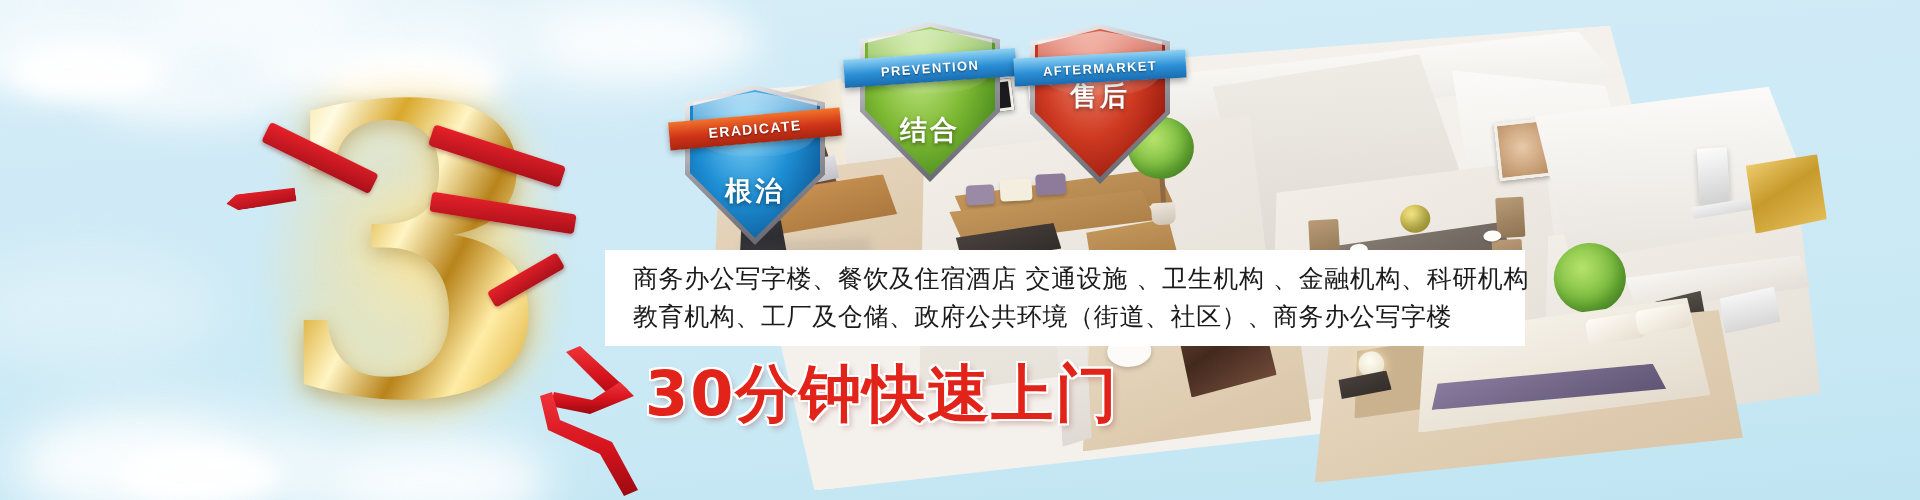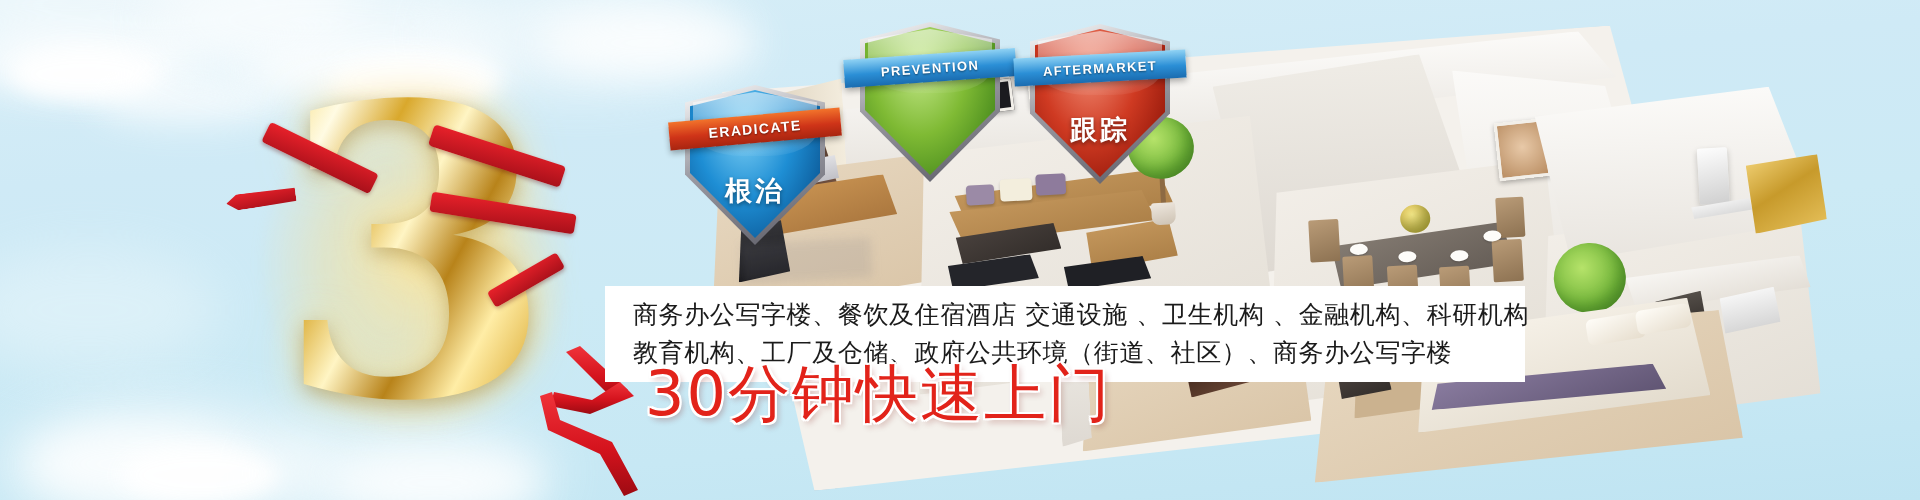--- a/index.html
+++ b/index.html
@@ -120,32 +120,32 @@
   .sash-blue{background:linear-gradient(180deg,#8fd2f4,#2b8fd6 55%,#1a6cb0);}
   .face-blue{background:radial-gradient(ellipse at 42% 26%,#7ed0f5,#1e8ed4 45%,#0e5f9e 78%,#0a4a80);}
   .face-green{background:radial-gradient(ellipse at 42% 26%,#c4e88a,#7fba34 45%,#4d8f1f 78%,#3a7216);}
   .face-red{background:radial-gradient(ellipse at 42% 26%,#f08a72,#cf3a22 45%,#9d1d0e 78%,#7d1609);}
 
   
   #text-panel{
     position:absolute;left:605px;top:250px;width:920px;height:96px;
     background:#ffffff;
     display:flex;flex-direction:column;justify-content:center;
-    padding:0 0 0 28px;box-sizing:border-box;margin-top:36px;
+    padding:0 0 0 28px;box-sizing:border-box;
   }
   #text-panel .line{
     font-family:"DejaVu Sans","Liberation Sans",sans-serif;
     font-size:25px;line-height:38px;color:#1b1b1b;letter-spacing:.6px;white-space:nowrap;
   }
 
   
   #headline{
     position:absolute;left:645px;top:352px;
     font-family:"DejaVu Sans","Liberation Sans",sans-serif;
-    font-size:62px;font-weight:normal;letter-spacing:2px;color:#e2231a;
+    font-size:62px;font-weight:bold;letter-spacing:2px;color:#e2231a;
     text-shadow:
       -2px 0 0 #fff, 2px 0 0 #fff, 0 -2px 0 #fff, 0 2px 0 #fff,
       -2px -2px 0 #fff, 2px -2px 0 #fff, -2px 2px 0 #fff, 2px 2px 0 #fff,
       3px 4px 6px rgba(120,10,5,.3);
     white-space:nowrap;
   }
 
   
   #arrow-ribbon{position:absolute;left:520px;top:330px;width:170px;height:170px;}
 </style>
@@ -317,30 +317,31 @@
     <div class="cn" style="top:90px;">根治</div>
     <div class="sash sash-red" style="top:30px;transform:rotate(-5deg);">
       <span>ERADICATE</span>
     </div>
   </div>
 
   <div class="shield" style="left:860px;top:22px;">
     <div class="rim"></div>
     <div class="face face-green"></div>
     <div class="gloss"></div>
+    <div class="cn" style="top:92px;">结合</div>
     <div class="sash sash-blue" style="top:32px;transform:rotate(-4deg);">
       <span style="font-size:13px;">PREVENTION</span>
     </div>
   </div>
 
   <div class="shield" style="left:1030px;top:24px;">
     <div class="rim"></div>
     <div class="face face-red"></div>
     <div class="gloss"></div>
-    <div class="cn" style="top:90px;">跟踪</div>
+    <div class="cn" style="top:56px;">售后</div>
     <div class="sash sash-blue" style="top:30px;transform:rotate(-3deg);">
       <span style="font-size:13px;">AFTERMARKET</span>
     </div>
   </div>
 
   <div id="text-panel">
     <div class="line">商务办公写字楼、餐饮及住宿酒店 交通设施 、卫生机构 、金融机构、科研机构</div>
     <div class="line">教育机构、工厂及仓储、政府公共环境（街道、社区）、商务办公写字楼</div>
   </div>
 

